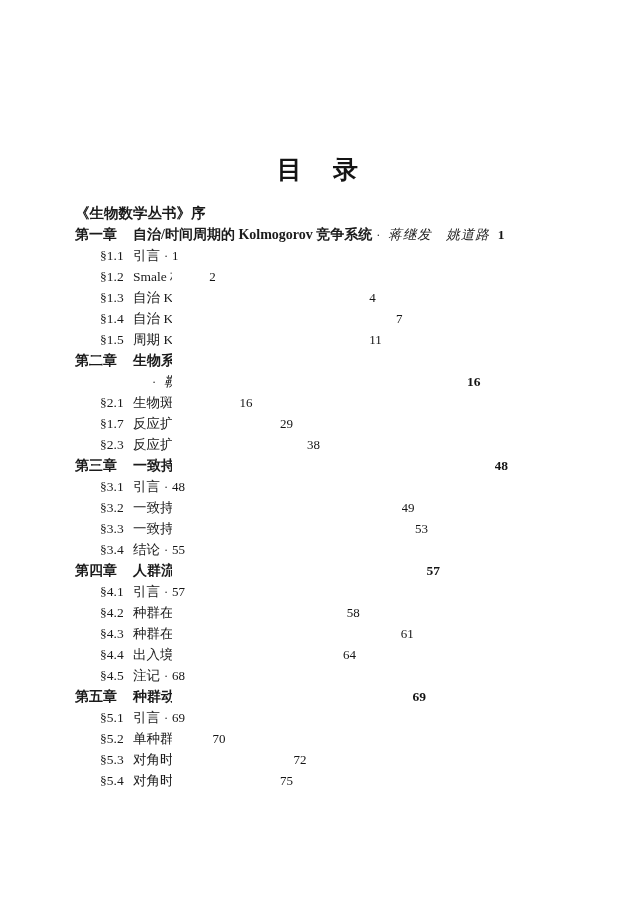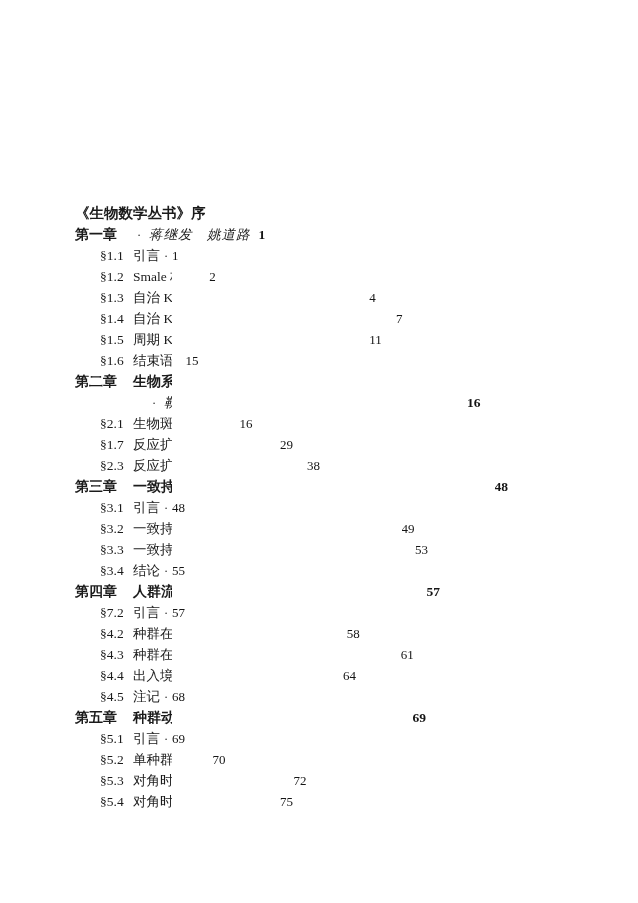--- a/index.html
+++ b/index.html
@@ -108,26 +108,28 @@
   }
   .section-row .page {
     flex: none;
     font-size: 13px;
   }
 </style>
 </head>
 <body>
 
 <div class="page">
+  <h1 class="doc-title">目　录</h1>
   <div class="content" id="toc">
       <div class="row front-row">
         <span class="label">《生物数学丛书》序</span>
       </div>
       <div class="row chapter-row">
         <span class="num">第一章</span>
+        <span class="title">自治/时间周期的 Kolmogorov 竞争系统</span>
         <span class="dots">································································································································································</span>
         <span class="authors">蒋继发　姚道路</span>
         <span class="page">1</span>
       </div>
       <div class="row section-row">
         <span class="num">§1.1</span>
         <span class="title">引言</span>
         <span class="dots">································································································································································</span>
         <span class="page">1</span>
       </div>
@@ -148,26 +150,20 @@
         <span class="title">自治 Kolmogorov K 型竞争系统的几何约化</span>
         <span class="dots">································································································································································</span>
         <span class="page">7</span>
       </div>
       <div class="row section-row">
         <span class="num">§1.5</span>
         <span class="title">周期 Kolmogorov 竞争系统的几何约化</span>
         <span class="dots">································································································································································</span>
         <span class="page">11</span>
       </div>
-      <div class="row section-row">
-        <span class="num">§1.6</span>
-        <span class="title">结束语</span>
-        <span class="dots">································································································································································</span>
-        <span class="page">15</span>
-      </div>
       <div class="row chapter-row">
         <span class="num">第二章</span>
         <span class="title">生物系统中的反应扩散动力学</span>
         <span class="dots">································································································································································</span>
       </div>
       <div class="row cont-row">
         <span class="spacer"></span>
         <span class="dots">································································································································································</span>
         <span class="authors">靳 祯　刘权兴　申红霞　宋 妮　霍 罡　宋 礼</span>
         <span class="page">16</span>
@@ -222,21 +218,21 @@
         <span class="page">55</span>
       </div>
       <div class="row chapter-row">
         <span class="num">第四章</span>
         <span class="title">人群流动对疾病传播的影响</span>
         <span class="dots">································································································································································</span>
         <span class="authors">刘贤宁　崔景安</span>
         <span class="page">57</span>
       </div>
       <div class="row section-row">
-        <span class="num">§7.2</span>
+        <span class="num">§4.1</span>
         <span class="title">引言</span>
         <span class="dots">································································································································································</span>
         <span class="page">57</span>
       </div>
       <div class="row section-row">
         <span class="num">§4.2</span>
         <span class="title">种群在多个斑块间迁移的 SIS 模型</span>
         <span class="dots">································································································································································</span>
         <span class="page">58</span>
       </div>

